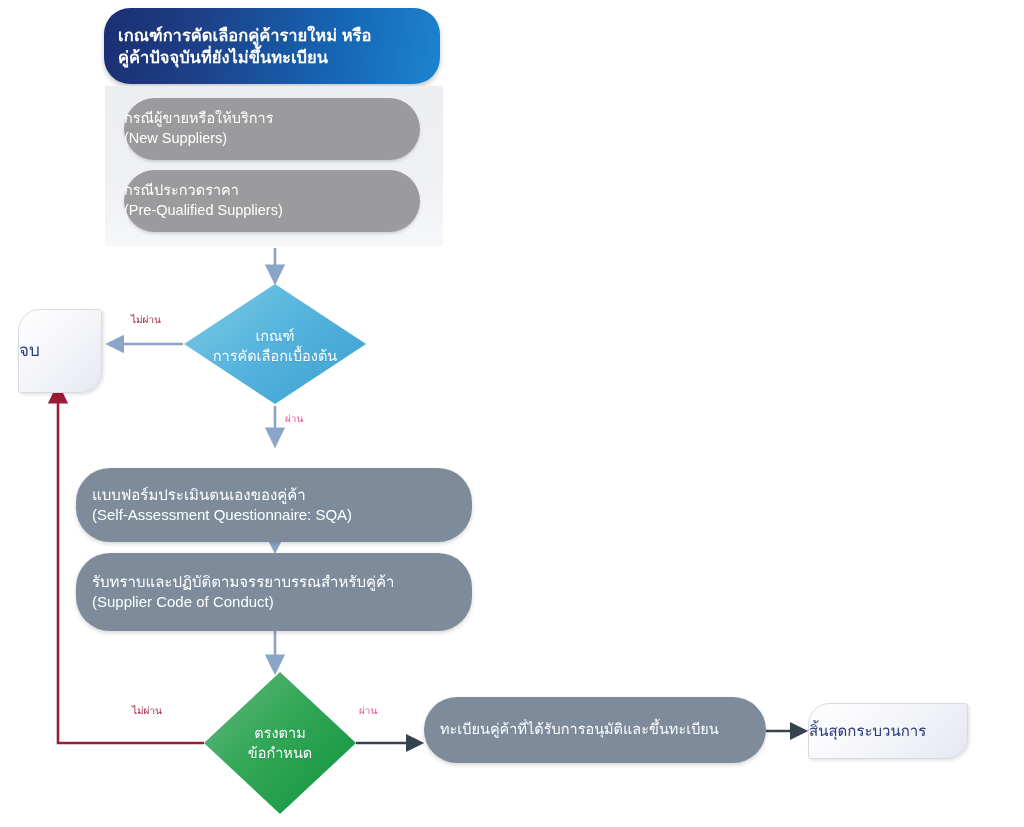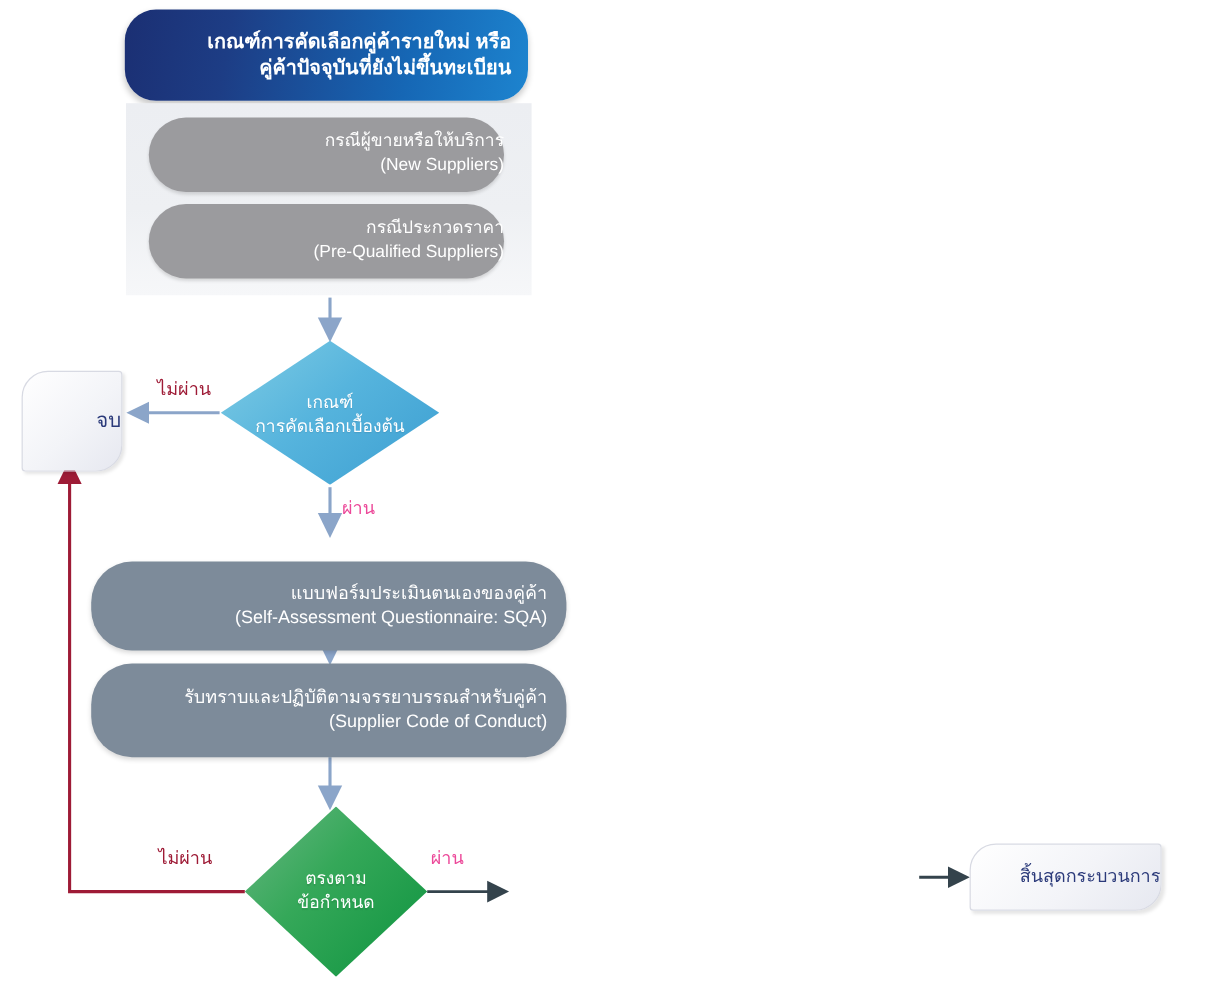--- a/index.html
+++ b/index.html
@@ -23,21 +23,21 @@
     top: 0;
     width: 1024px;
     height: 827px;
     pointer-events: none;
   }
   .node {
     position: absolute;
     box-sizing: border-box;
     display: flex;
     flex-direction: column;
-    align-items: flex-end;
+    align-items: flex-start;
     justify-content: center;
     text-align: center;
     line-height: 1.35;
   }
 
   
   #header-node {
     left: 104px;
     top: 8px;
     width: 336px;
@@ -123,21 +123,21 @@
     border-radius: 22px 3px 22px 3px;
     color: #2b3a7a;
     box-shadow: 2px 2px 3px rgba(0,0,0,0.10);
   }
   #term-stop { left: 18px; top: 309px; width: 84px; height: 84px; font-size: 17px; }
   #term-end  { left: 808px; top: 703px; width: 160px; height: 56px; font-size: 15px; }
 
   
   .edge-label {
     position: absolute;
-    font-size: 15px;
+    font-size: 10px;
     white-space: nowrap;
   }
   .lbl-fail { color: #9e1b36; }
   .lbl-pass { color: #ec4899; }
   #lbl-fail-1 { left: 131px; top: 312px; }
   #lbl-pass-1 { left: 285px; top: 411px; }
   #lbl-fail-2 { left: 132px; top: 703px; }
   #lbl-pass-2 { left: 359px; top: 703px; }
 </style>
 </head>
@@ -219,20 +219,23 @@
   <div class="node proc-pill" id="proc-sqa">
     <span>แบบฟอร์มประเมินตนเองของคู่ค้า</span>
     <span>(Self-Assessment Questionnaire: SQA)</span>
   </div>
 
   <div class="node proc-pill" id="proc-code">
     <span>รับทราบและปฏิบัติตามจรรยาบรรณสำหรับคู่ค้า</span>
     <span>(Supplier Code of Conduct)</span>
   </div>
 
+  <div class="node proc-pill" id="proc-registry">
+    <span>ทะเบียนคู่ค้าที่ได้รับการอนุมัติและขึ้นทะเบียน</span>
+  </div>
 
   <div class="diamond" id="dec-spec">
     <svg class="dshape" viewBox="0 0 152 142" preserveAspectRatio="none" xmlns="http://www.w3.org/2000/svg">
       <polygon points="76,0 152,71 76,142 0,71" fill="url(#grad-green-diamond)"></polygon>
     </svg>
     <div class="dtxt">
       <div>ตรงตาม</div>
       <div>ข้อกำหนด</div>
     </div>
   </div>

